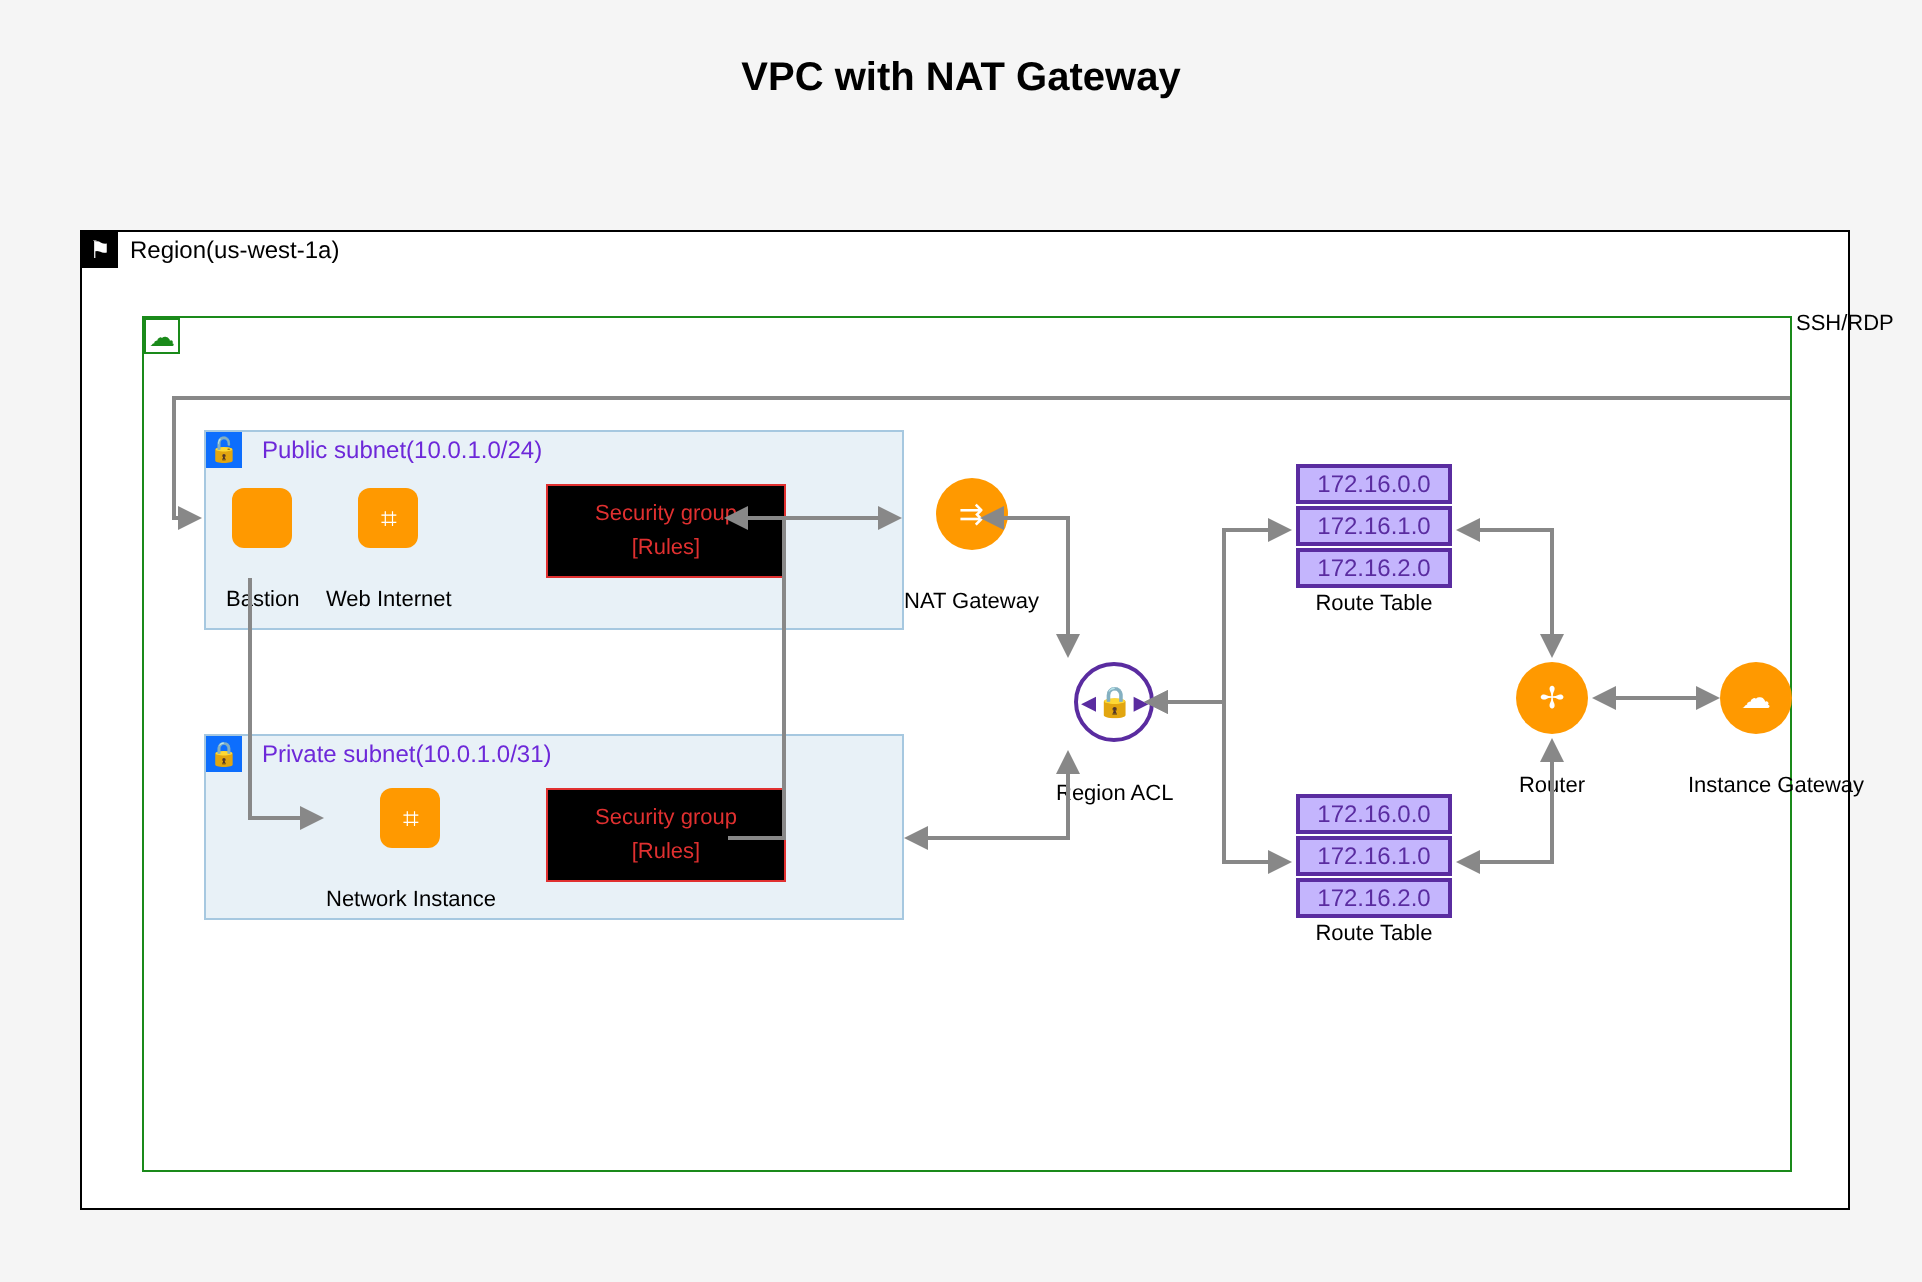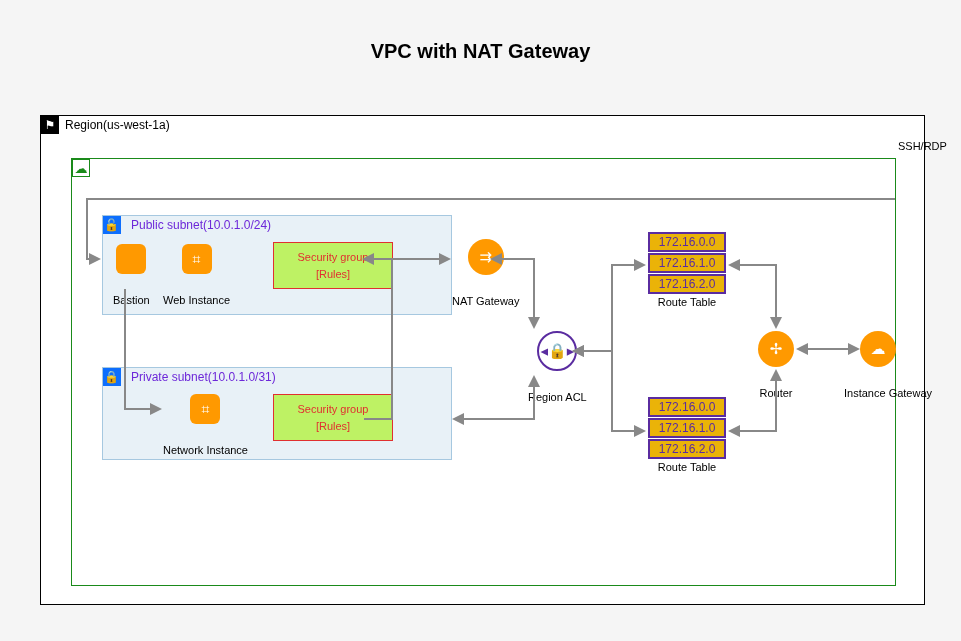--- a/index.html
+++ b/index.html
@@ -8,21 +8,21 @@
     background: #f5f5f5;
     width: 961px;
     height: 641px;
     position: relative;
     overflow: hidden;
   }
   .title {
     text-align: center;
     font-weight: bold;
     font-size: 20px;
-    padding-top: 40px;
+    padding-top: 28px;
   }
   .region-box {
     position: absolute;
     left: 40px;
     top: 115px;
     width: 885px;
     height: 490px;
     border: 1px solid #000;
     background: #fff;
   }
@@ -60,21 +60,21 @@
     justify-content: center;
   }
   .vpc-label {
     position: absolute;
     left: 30px; top: 2px;
     font-size: 12px;
     color: #1a8a1a;
   }
   .ssh-label {
     position: absolute;
-    left: 857px; top: 24px;
+    left: 857px; top: 40px;
     font-size: 11px;
   }
   .subnet-box {
     position: absolute;
     border: 1px solid #a6c8e0;
     background: #e8f1f7;
   }
   .subnet-icon {
     position: absolute;
     left: 0; top: 0;
@@ -121,35 +121,35 @@
   }
   .orange-circle { background: #ff9900; }
   .purple-circle { background: #fff; border: 2px solid #5a2ca0; color: #5a2ca0; }
   .secgroup {
     position: absolute;
     border: 1px solid #e03030;
     color: #e03030;
     font-size: 11px;
     text-align: center;
     padding: 8px 6px;
-    background: #bef264;
+    background: #000000;
   }
   .route-table {
     position: absolute;
     text-align: center;
     font-size: 11px;
   }
   .rt-cell {
     border: 2px solid #5a2ca0;
     color: #5a2ca0;
     font-size: 12px;
     padding: 1px 6px;
     margin: 1px auto;
     width: 78px;
-    background: #eab308;
+    background: #c4b5fd;
   }
   .arrow-line { stroke: #888; stroke-width: 2; fill: none; }
   .arrow-head { fill: #888; }
   svg.overlay {
     position: absolute;
     left: 0; top: 0;
     width: 100%; height: 100%;
     pointer-events: none;
   }
 </style>
@@ -170,21 +170,21 @@
     <div class="subnet-box" style="left:30px; top:56px; width:350px; height:100px;">
       <div class="subnet-icon">🔓</div>
       <div class="subnet-label">Public subnet(10.0.1.0/24)</div>
 
       <div class="svc" style="left:10px; top:28px;">
         <div class="svc-icon"></div>
         <div class="label">Bastion</div>
       </div>
       <div class="svc" style="left:60px; top:28px;">
         <div class="svc-icon">⌗</div>
-        <div class="label">Web Instance</div>
+        <div class="label">Web Internet</div>
       </div>
       <div class="secgroup" style="left:170px; top:26px; width:120px;">
         <div>Security group</div>
         <div style="margin-top:5px;">[Rules]</div>
       </div>
     </div>
 
     <div class="svc" style="left:380px; top:80px;">
       <div class="circle-icon orange-circle">⇉</div>
       <div class="label">NAT Gateway</div>

